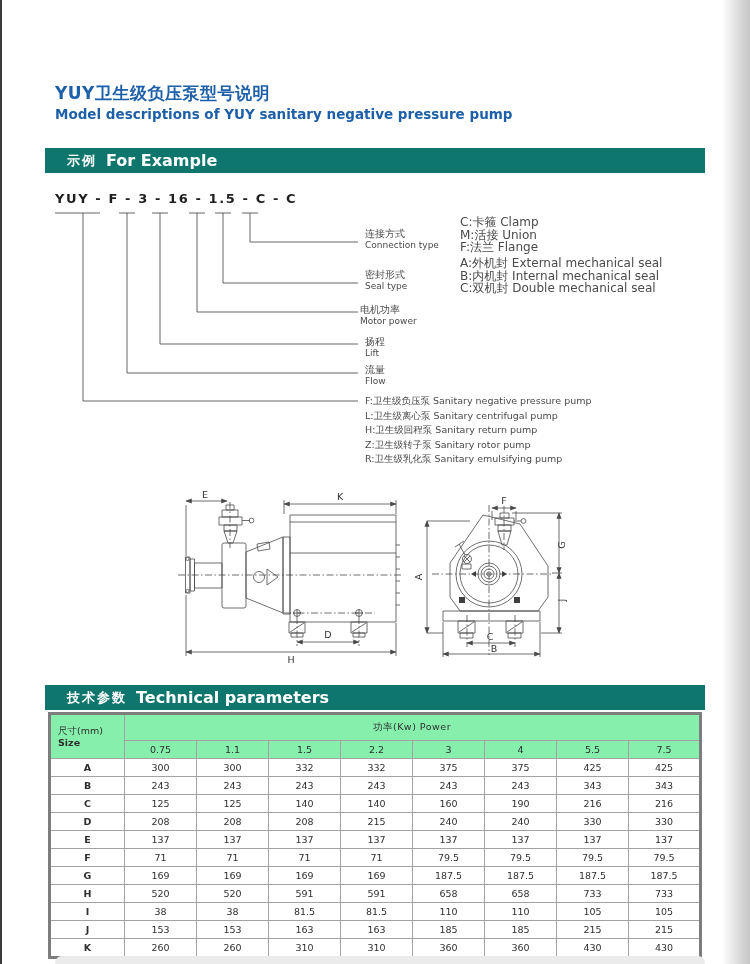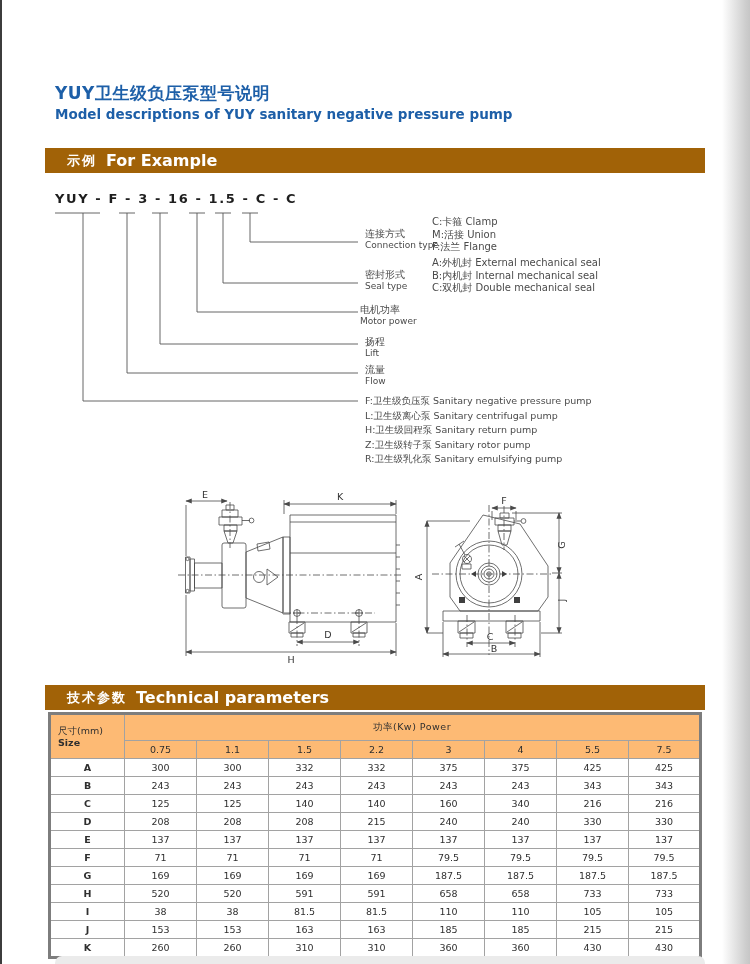--- a/index.html
+++ b/index.html
@@ -9,43 +9,43 @@
   }
   .abs{position:absolute;}
   
   .left-edge{left:0;top:0;width:2px;height:964px;background:#3c3c3c;}
   .right-shadow{right:0;top:0;width:28px;height:964px;
     background:linear-gradient(to right, rgba(190,190,190,0), #cdcdcd 85%, #c6c6c6);}
   
   .title-cn{left:55px;top:82px;color:#1d5fa8;font-size:17px;font-weight:bold;letter-spacing:.5px;}
   .title-en{left:55px;top:106px;color:#1d5fa8;font-size:13.5px;font-weight:bold;}
   
-  .section-bar{left:45px;width:660px;height:25px;background:#a16207;color:#fff;
+  .section-bar{left:45px;width:660px;height:25px;background:#0f766e;color:#fff;
     display:flex;align-items:center;}
   .section-bar .cn{font-size:13px;font-weight:bold;margin-left:22px;letter-spacing:2px;}
   .section-bar .en{font-size:16px;font-weight:bold;margin-left:9px;}
   
   .model-code{left:55px;top:191px;font-size:13px;font-weight:bold;color:#1e1e1e;letter-spacing:1.6px;}
   .fld-cn{font-size:10px;color:#4a4a4a;line-height:13px;display:block;}
   .fld-en{font-size:9px;color:#4a4a4a;line-height:11px;display:block;}
-  .opts div{font-size:10px;color:#4a4a4a;line-height:12.7px;white-space:nowrap;}
+  .opts div{font-size:12px;color:#4a4a4a;line-height:12.7px;white-space:nowrap;margin-left:28px;}
   .pump-list div{font-size:9.5px;color:#4a4a4a;line-height:14.6px;white-space:nowrap;}
   svg{overflow:visible;}
   .lines path, .lines line{stroke:#555;stroke-width:.9;fill:none;}
   
   .draw *{vector-effect:non-scaling-stroke;}
   .g-draw{stroke:#4a4a4a;stroke-width:.8;fill:none;}
   .g-draw text{stroke:none;fill:#333;font-size:9.5px;font-family:"DejaVu Sans","Liberation Sans",sans-serif;}
   .dash{stroke-dasharray:7 2.5 1.5 2.5;}
   .fillsolid{fill:#3f3f3f;stroke:none;}
   
   .tbl-wrap{left:48px;top:712px;}
   table{border-collapse:collapse;width:654px;table-layout:fixed;border:3px solid #7d7d7d;background:#fff;}
   th,td{border:1px solid #a2a2a2;font-size:9.5px;color:#2f2f2f;text-align:center;padding:0;height:17px;}
-  thead th{background:#fdba74;font-weight:normal;}
+  thead th{background:#86efac;font-weight:normal;}
   th.size-th{width:66px;text-align:left;padding-left:7px;line-height:12px;}
   th.size-th .b{font-weight:bold;}
   thead tr:first-child th{height:25px;}
   thead .power-th{font-weight:normal;letter-spacing:.5px;}
   tbody td.dim{font-weight:bold;}
   
   .next-bar{left:55px;top:956px;width:650px;height:10px;background:#ebebeb;border-radius:7px 7px 0 0;}
 </style>
 </head>
 <body>
@@ -304,21 +304,21 @@
       <td>343</td>
       <td>343</td>
     </tr>
     <tr>
       <td class="dim">C</td>
       <td>125</td>
       <td>125</td>
       <td>140</td>
       <td>140</td>
       <td>160</td>
-      <td>340</td>
+      <td>190</td>
       <td>216</td>
       <td>216</td>
     </tr>
     <tr>
       <td class="dim">D</td>
       <td>208</td>
       <td>208</td>
       <td>208</td>
       <td>215</td>
       <td>240</td>

